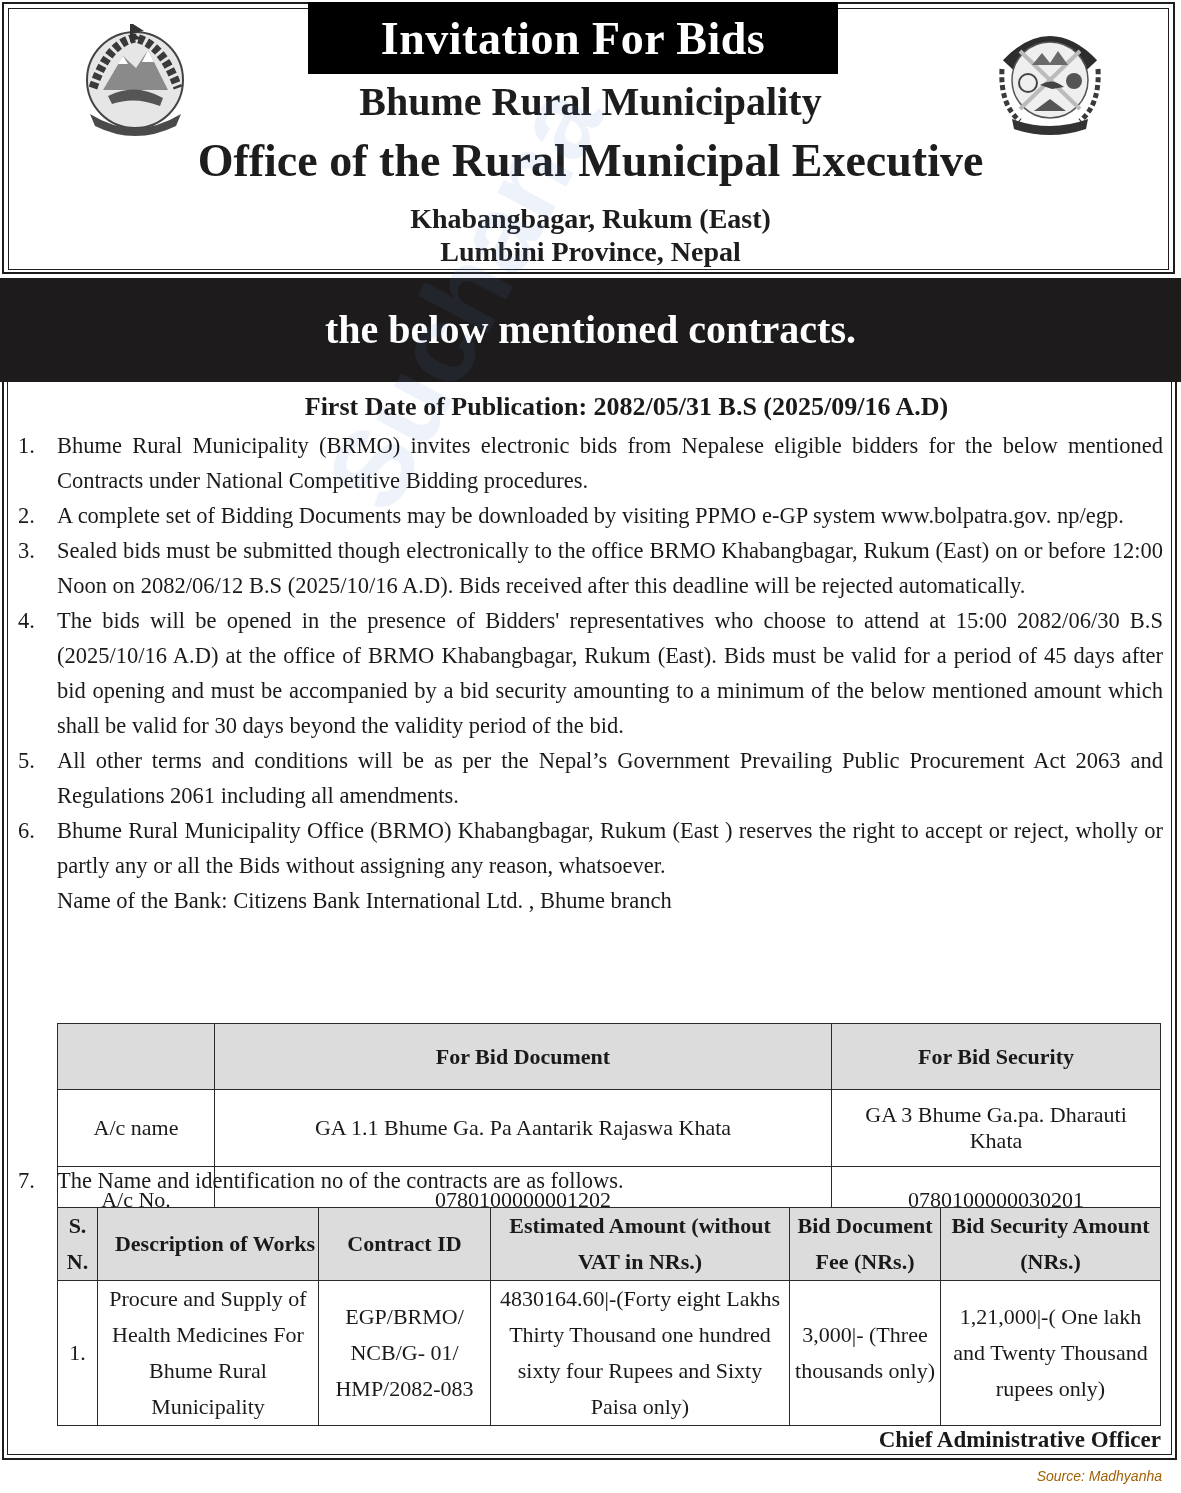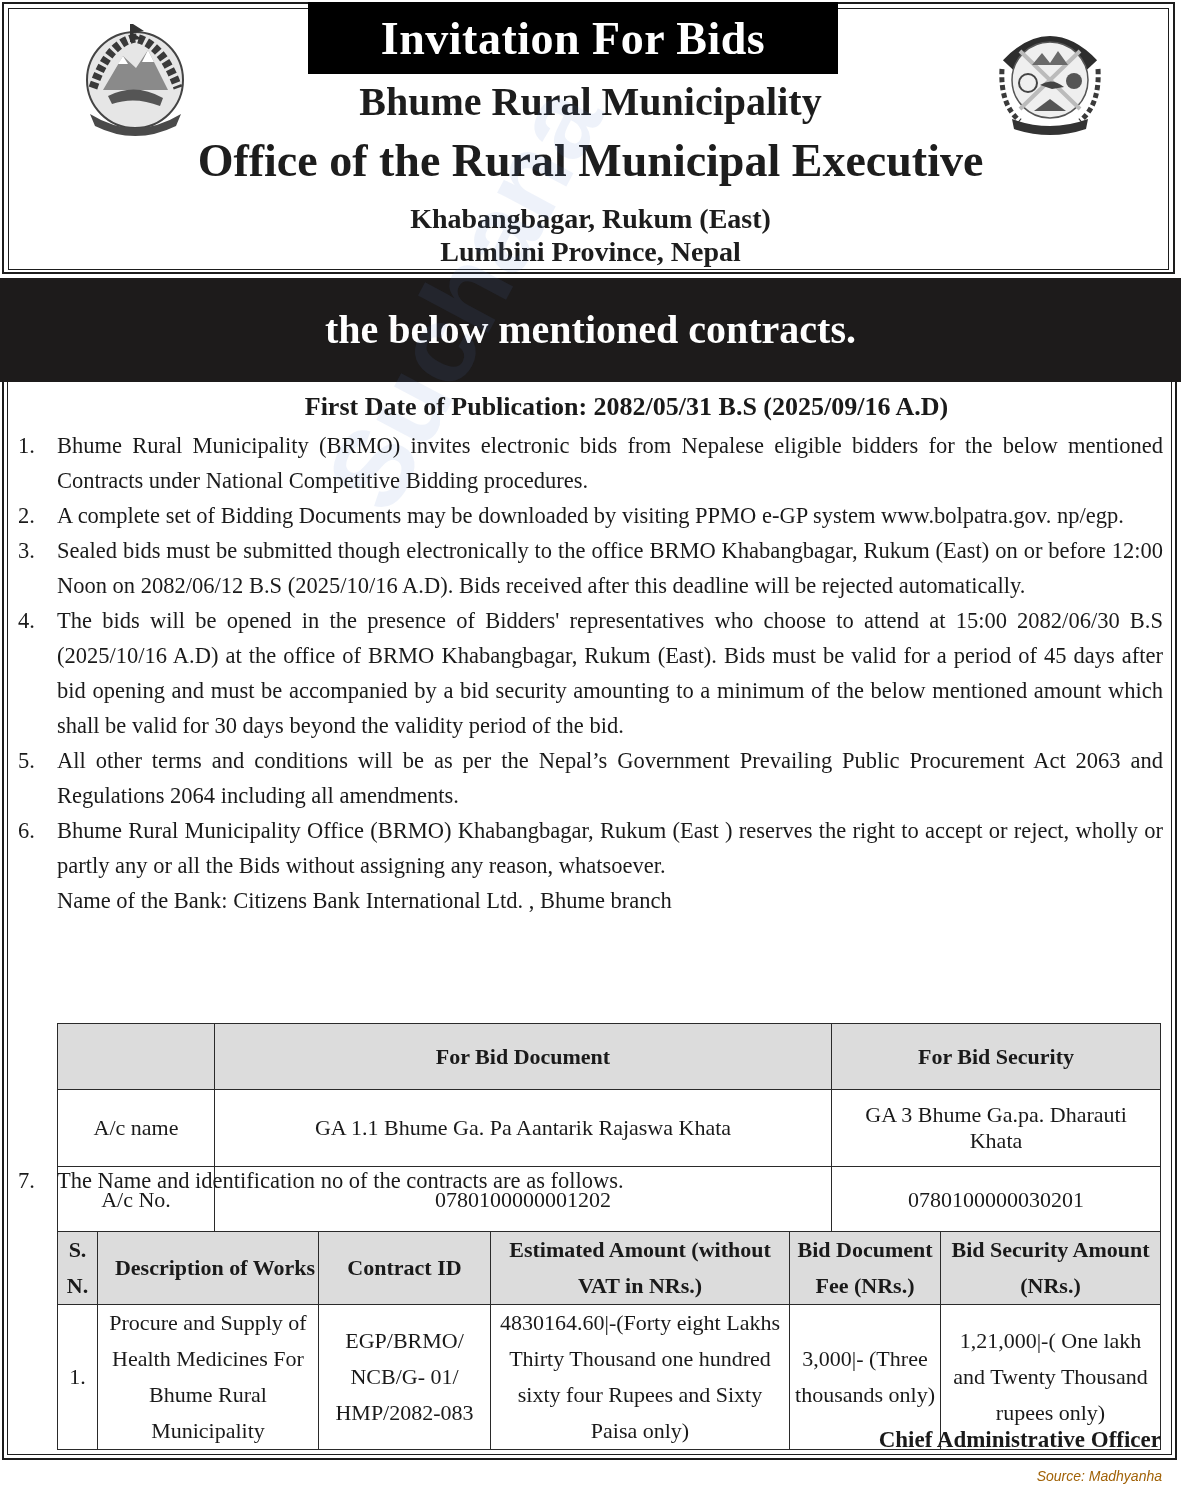--- a/index.html
+++ b/index.html
@@ -69,21 +69,21 @@
   .bank-table td, .bank-table th { border: 1.5px solid #2a2a2a; text-align: center; height: 41px; padding: 12px; }
   .bank-table th { background: #dcdcdc; font-weight: bold; }
   .bank-table .c0 { width: 132px; }
   .bank-table .c1 { width: 592px; }
 
   .clause7 { position: absolute; left: 18px; top: 1163px; width: 1145px; font-size: 22.5px; line-height: 35px; }
 
   
   .contract-table {
     position: absolute; left: 57px; top: 1207px; width: 1104px;
-    font-size: 22px; line-height: 36px; margin-top: 24px;
+    font-size: 22px; line-height: 36px;
   }
   .contract-table td, .contract-table th { border: 1.5px solid #2a2a2a; text-align: center; padding: 0 3px; }
   .contract-table th { background: #dcdcdc; font-weight: bold; height: 72px; }
   .contract-table td { height: 144px; }
   .contract-table .k0 { width: 33px; }
   .contract-table .k1 { width: 214px; text-align: right; }
   .contract-table .k2 { width: 165px; }
   .contract-table .k3 { width: 292px; }
   .contract-table .k4 { width: 144px; }
 
@@ -169,21 +169,21 @@
   <div class="clause">
     <span class="clause-num">3.</span>
     <span class="clause-text">Sealed bids must be submitted though electronically to the office BRMO Khabangbagar, Rukum (East) on or before 12:00 Noon on 2082/06/12 B.S (2025/10/16 A.D). Bids received after this deadline will be rejected automatically.</span>
   </div>
   <div class="clause">
     <span class="clause-num">4.</span>
     <span class="clause-text">The bids will be opened in the presence of Bidders' representatives who choose to attend at 15:00 2082/06/30 B.S (2025/10/16 A.D) at the office of BRMO Khabangbagar, Rukum (East). Bids must be valid for a period of 45 days after bid opening and must be accompanied by a bid security amounting to a minimum of the below mentioned amount which shall be valid for 30 days beyond the validity period of the bid.</span>
   </div>
   <div class="clause">
     <span class="clause-num">5.</span>
-    <span class="clause-text">All other terms and conditions will be as per the Nepal’s Government Prevailing Public Procurement Act 2063 and Regulations 2064 including all amendments.</span>
+    <span class="clause-text">All other terms and conditions will be as per the Nepal’s Government Prevailing Public Procurement Act 2063 and Regulations 2061 including all amendments.</span>
   </div>
   <div class="clause">
     <span class="clause-num">6.</span>
     <span class="clause-text">Bhume Rural Municipality Office (BRMO) Khabangbagar, Rukum (East ) reserves the right to accept or reject, wholly or partly any or all the Bids without assigning any reason, whatsoever.</span>
   </div>
   <div class="extra-line">Name of the Bank: Citizens Bank International Ltd. , Bhume branch</div>
 </div>
 
 <table class="bank-table">
   <tbody>

